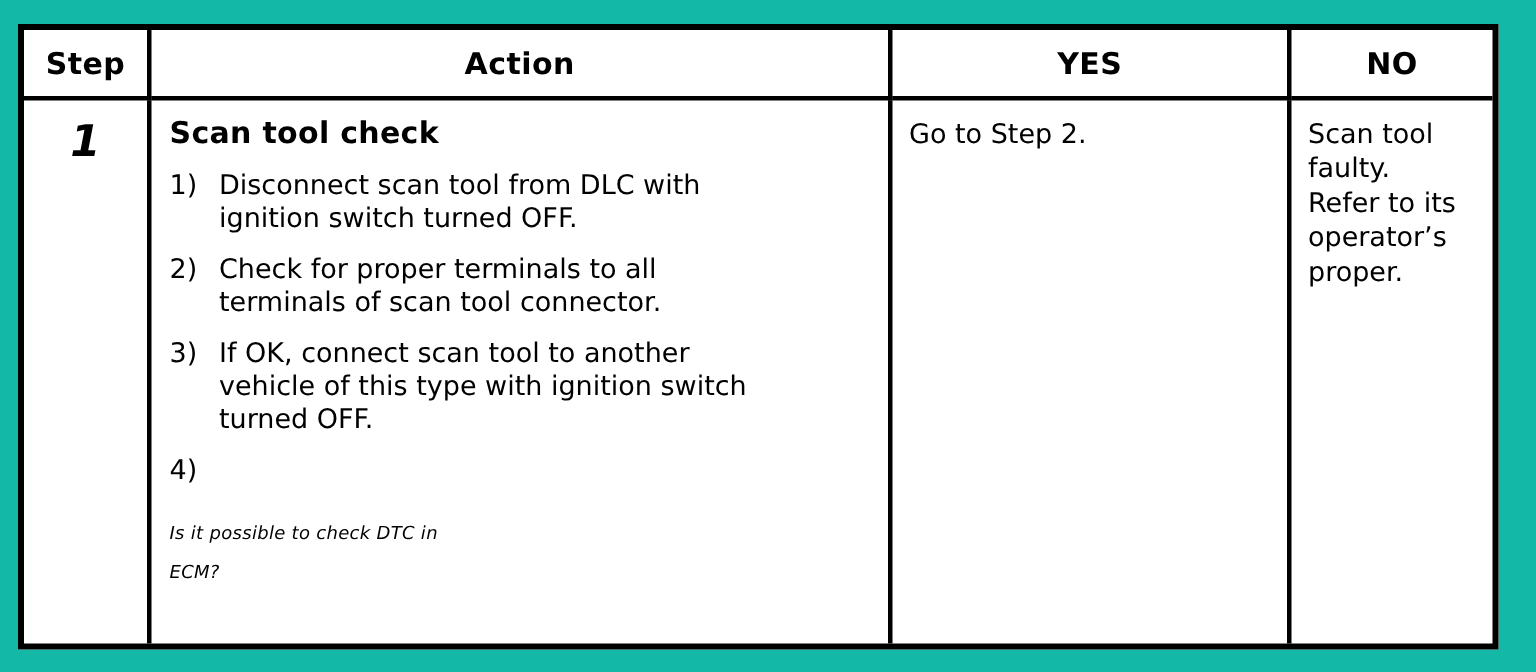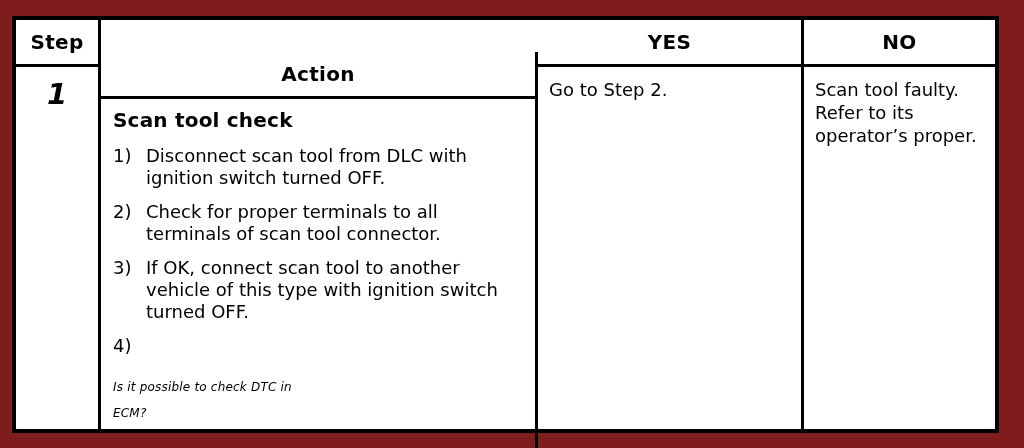--- a/index.html
+++ b/index.html
@@ -3,39 +3,39 @@
 <meta charset="utf-8">
 <style>
   * { margin: 0; padding: 0; box-sizing: border-box; }
   html, body {
     width: 1024px; height: 448px;
     background: #ffffff;
     font-family: "DejaVu Sans", "Liberation Sans", sans-serif;
     color: #000000;
     overflow: hidden;
   }
-  .page { position: relative; width: 1024px; height: 448px; background: #7f1d1d; }
+  .page { position: relative; width: 1024px; height: 448px; background: #14b8a6; }
 
   .dtable {
     position: absolute;
     left: 12px; top: 16px;
     width: 987px; height: 417px;
     border: 4px solid #000000;
     display: flex;
     flex-direction: column;
     background: #ffffff;
   }
 
   .trow { display: flex; flex-direction: row; width: 100%; }
   .thead { height: 47px; flex: 0 0 auto; }
   .tbody { flex: 1 1 auto; }
 
   .cell { height: 100%; }
   .col-step   { width: 85px;  flex: 0 0 auto; border-right: 3px solid #000000; }
-  .col-action { width: 437px; flex: 0 0 auto; border-right: 3px solid #000000; margin-top: 32px; }
+  .col-action { width: 494px; flex: 0 0 auto; border-right: 3px solid #000000; }
   .col-yes    { width: 266px; flex: 0 0 auto; border-right: 3px solid #000000; }
   .col-no     { flex: 1 1 auto; }
 
   .header-cell {
     border-bottom: 3px solid #000000;
     display: flex; align-items: center; justify-content: center;
     font-size: 20px; font-weight: bold;
     letter-spacing: 0.3px;
   }
 

